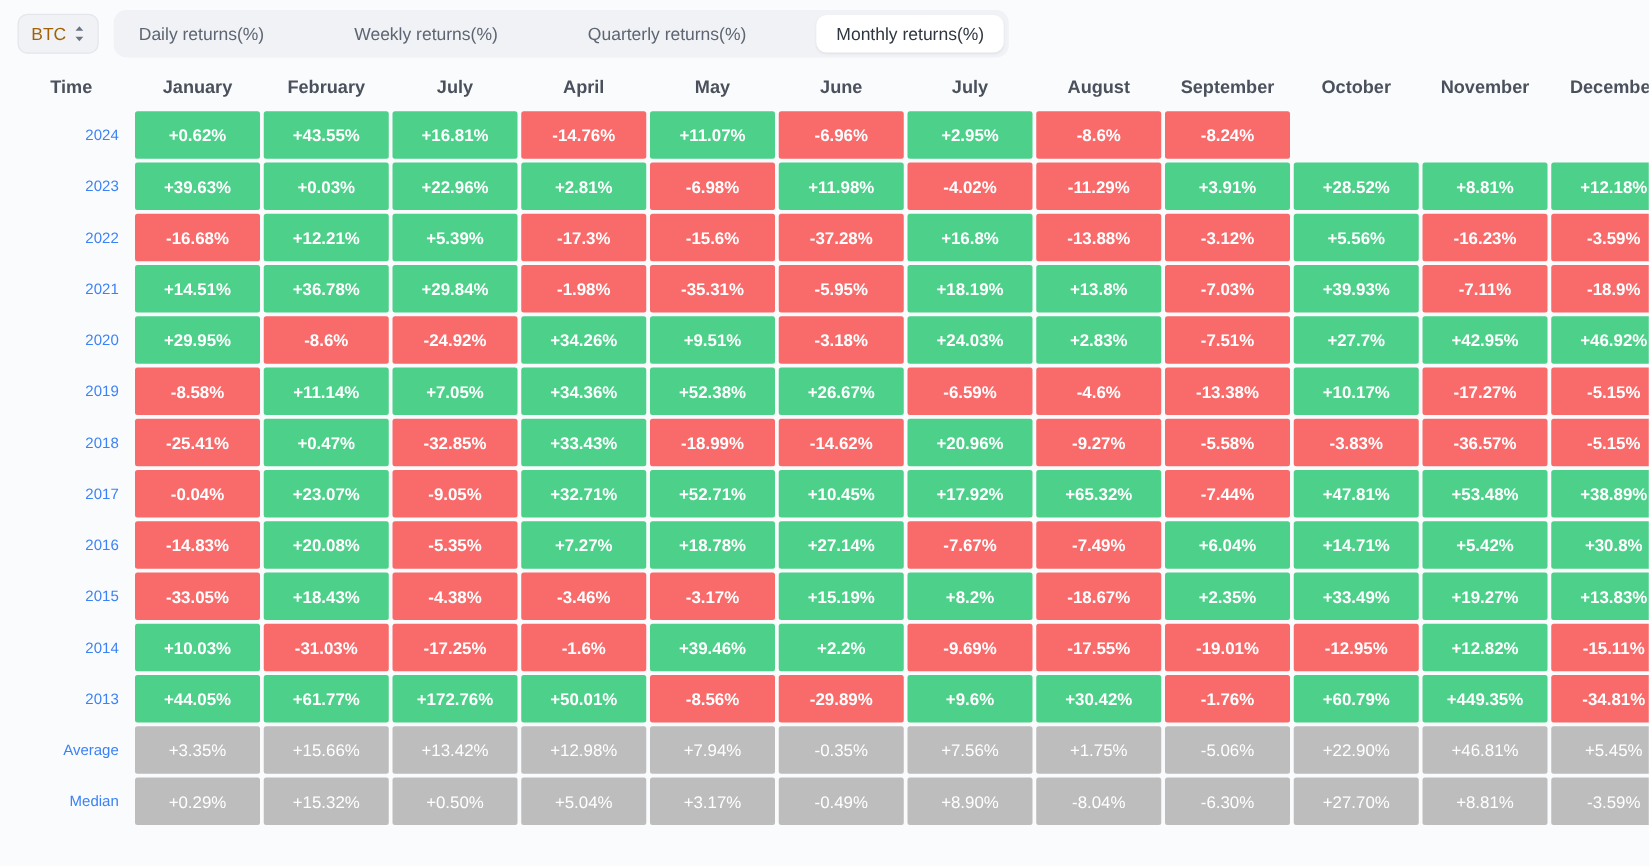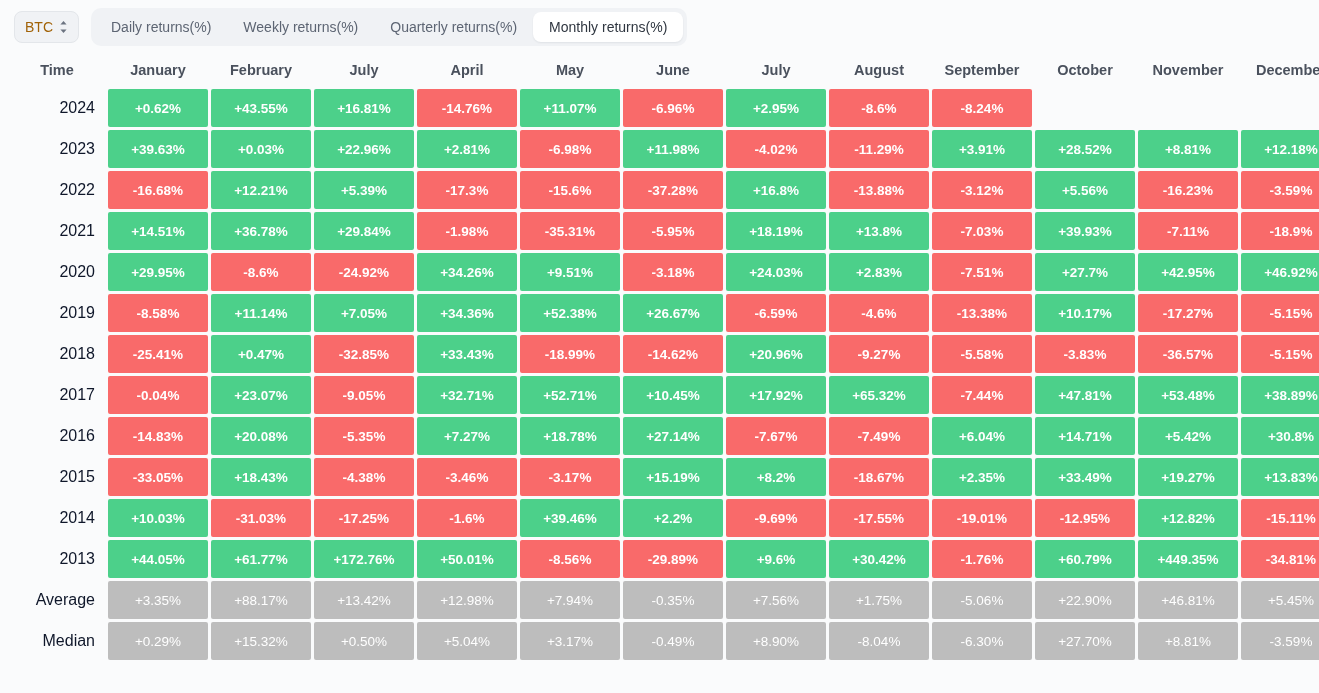--- a/index.html
+++ b/index.html
@@ -47,20 +47,21 @@
     color: #6b7380;
     margin-top: 0px;
   }
   .tabs {
     display: flex;
     align-items: center;
     background: #f0f2f5;
     border-radius: 10px;
     padding: 4px;
     height: 38px;
+    gap: 40px;
   }
   .tab {
     font-size: 14px;
     color: #5d6573;
     padding: 0 16px;
     height: 30px;
     line-height: 30px;
     border-radius: 8px;
     cursor: pointer;
     white-space: nowrap;
@@ -97,22 +98,22 @@
   td.cell, th.rowhdr {
     height: 38px;
     padding: 0;
     text-align: center;
     vertical-align: middle;
     font-size: 13.5px;
     border-radius: 2px;
   }
   th.rowhdr {
     font-weight: normal;
-    font-size: 16px;
-    color: #0f172a;
+    font-size: 12px;
+    color: #3b82f6;
     background: transparent;
     text-align: right;
     padding-right: 10px;
   }
   td.pos { background: #4cd08a; color: #ffffff; font-weight: bold; }
   td.neg { background: #f96a6a; color: #ffffff; font-weight: bold; }
   td.neutral { background: #bdbdbd; color: #ffffff; font-weight: normal; }
   td.empty { background: transparent; }
 </style>
 </head>
@@ -350,21 +351,21 @@
             <td class="cell pos">+9.6%</td>
             <td class="cell pos">+30.42%</td>
             <td class="cell neg">-1.76%</td>
             <td class="cell pos">+60.79%</td>
             <td class="cell pos">+449.35%</td>
             <td class="cell neg">-34.81%</td>
           </tr>
           <tr>
             <th class="rowhdr">Average</th>
             <td class="cell neutral">+3.35%</td>
-            <td class="cell neutral">+88.17%</td>
+            <td class="cell neutral">+15.66%</td>
             <td class="cell neutral">+13.42%</td>
             <td class="cell neutral">+12.98%</td>
             <td class="cell neutral">+7.94%</td>
             <td class="cell neutral">-0.35%</td>
             <td class="cell neutral">+7.56%</td>
             <td class="cell neutral">+1.75%</td>
             <td class="cell neutral">-5.06%</td>
             <td class="cell neutral">+22.90%</td>
             <td class="cell neutral">+46.81%</td>
             <td class="cell neutral">+5.45%</td>

